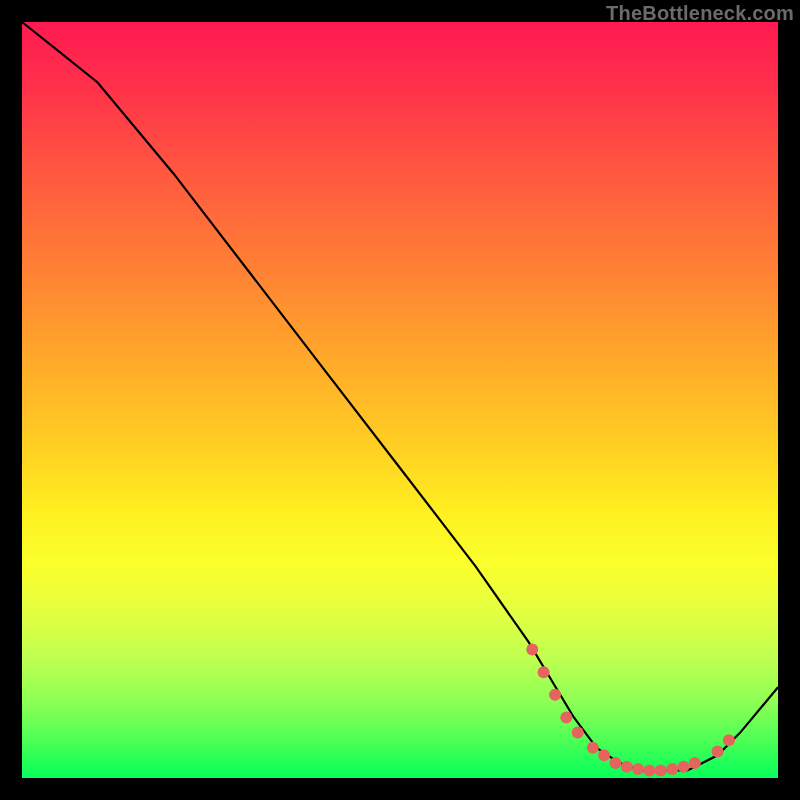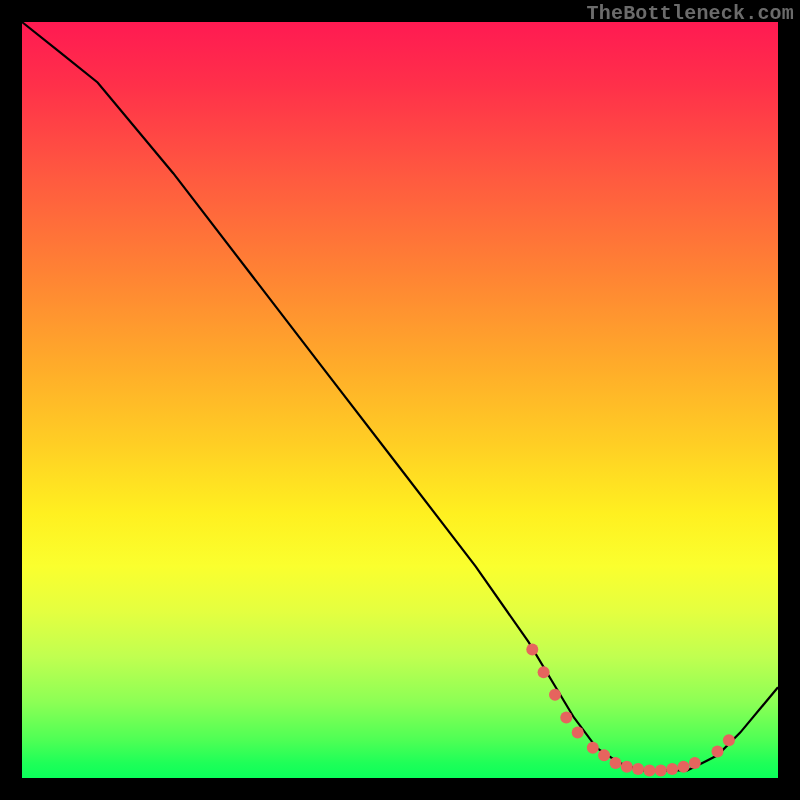--- a/index.html
+++ b/index.html
@@ -31,21 +31,21 @@
       #8cff55 90%,
       #4eff55 95%,
       #1fff58 98%,
       #0aff5a 100%
     );
   }
   .watermark {
     position: absolute;
     top: 2px;
     right: 6px;
-    font-family: Liberation Mono, monospace;
+    font-family: Liberation Sans, sans-serif;
     font-size: 20px;
     font-weight: 600;
     color: #6b6b6b;
     letter-spacing: 0.2px;
   }
   svg.curve {
     position: absolute;
     left: 0;
     top: 0;
     width: 756px;

